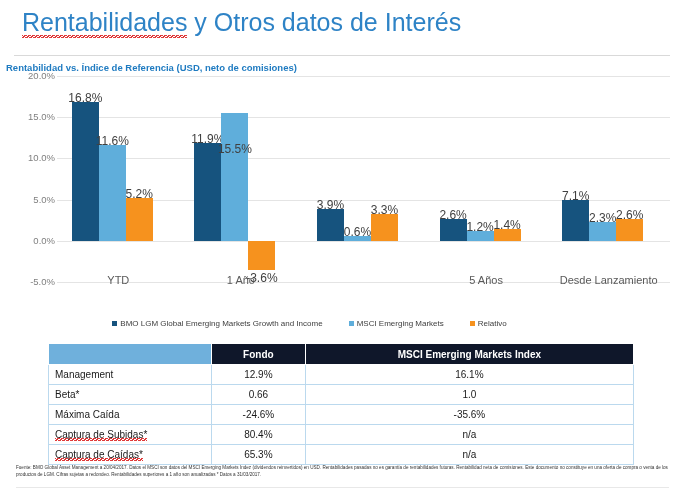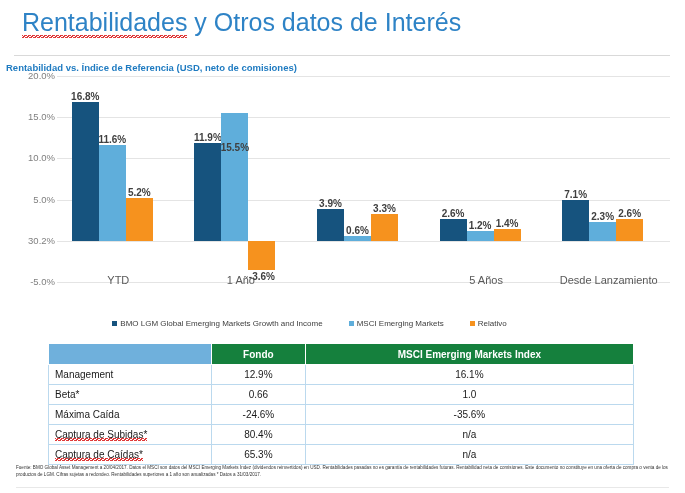--- a/index.html
+++ b/index.html
@@ -82,23 +82,23 @@
     font-size: 9.5px;
     color: #7F7F7F;
     transform: translateY(-6px);
   }
   .bar {
     position: absolute;
     bottom: 0;
   }
   .bar-label {
     position: absolute;
-    font-size: 10px;
+    font-size: 12px;
     color: #404040;
-    font-weight: bold;
+    font-weight: normal;
     text-align: center;
     white-space: nowrap;
   }
   .cat-label {
     position: absolute;
     font-size: 11px;
     color: #595959;
     text-align: center;
     white-space: nowrap;
   }
@@ -128,21 +128,21 @@
     width: 586px;
     border-collapse: collapse;
     font-size: 10px;
   }
   #stats-table th, #stats-table td {
     border: 1px solid #BBD9EE;
     height: 19px;
     padding: 0 6px;
   }
   #stats-table thead th {
-    background: #15803d;
+    background: #0f172a;
     color: #ffffff;
     font-weight: bold;
     text-align: center;
     border-color: #ffffff;
     height: 20px;
   }
   #stats-table thead th.blank { background: #6FB0DC; }
   #stats-table td.rowlabel { text-align: left; color: #1A1A1A; width: 150px; }
   #stats-table td.val { text-align: center; color: #1A1A1A; }
   .sp {
@@ -188,21 +188,21 @@
 <div id="chart">
     <div class="gridline" style="top: 8px;"></div>
     <div class="axis-label" style="top: 8px;">20.0%</div>
     <div class="gridline" style="top: 49.2px;"></div>
     <div class="axis-label" style="top: 49.2px;">15.0%</div>
     <div class="gridline" style="top: 90.4px;"></div>
     <div class="axis-label" style="top: 90.4px;">10.0%</div>
     <div class="gridline" style="top: 131.6px;"></div>
     <div class="axis-label" style="top: 131.6px;">5.0%</div>
     <div class="gridline" style="top: 172.8px;"></div>
-    <div class="axis-label" style="top: 172.8px;">30.2%</div>
+    <div class="axis-label" style="top: 172.8px;">0.0%</div>
     <div class="gridline" style="top: 214px;"></div>
     <div class="axis-label" style="top: 214px;">-5.0%</div>
     <div class="bar" style="left: 71.8px; top: 34.368px; width: 27px; height: 138.432px; background: rgb(22, 83, 126); bottom: auto;"></div>
     <div class="bar-label" style="left: 66.8px; width: 37px; top: 23.368px;">16.8%</div>
     <div class="bar" style="left: 98.8px; top: 77.216px; width: 27px; height: 95.584px; background: rgb(95, 174, 219); bottom: auto;"></div>
     <div class="bar-label" style="left: 93.8px; width: 37px; top: 66.216px;">11.6%</div>
     <div class="bar" style="left: 125.8px; top: 129.952px; width: 27px; height: 42.848px; background: rgb(246, 146, 30); bottom: auto;"></div>
     <div class="bar-label" style="left: 120.8px; width: 37px; top: 118.952px;">5.2%</div>
     <div class="cat-label" style="left: 57px; width: 122.6px; top: 206px;">YTD</div>
     <div class="bar" style="left: 194.4px; top: 74.744px; width: 27px; height: 98.056px; background: rgb(22, 83, 126); bottom: auto;"></div>

